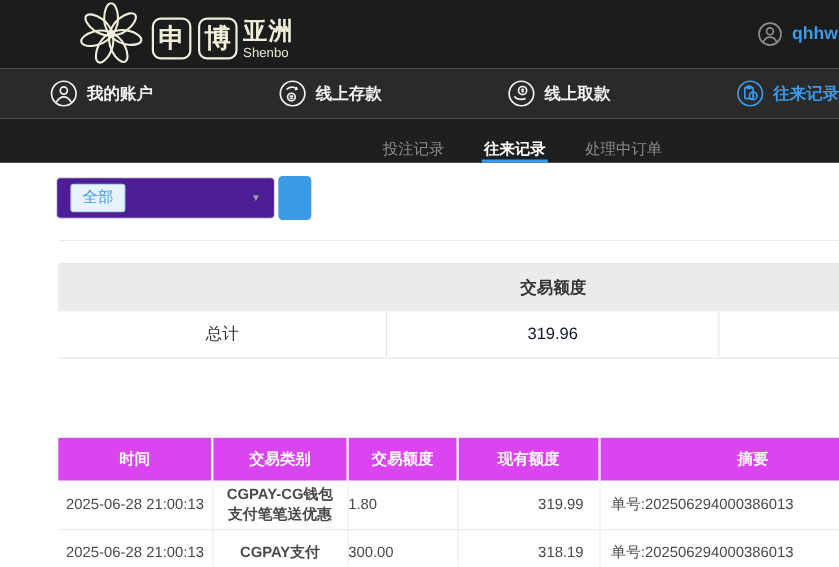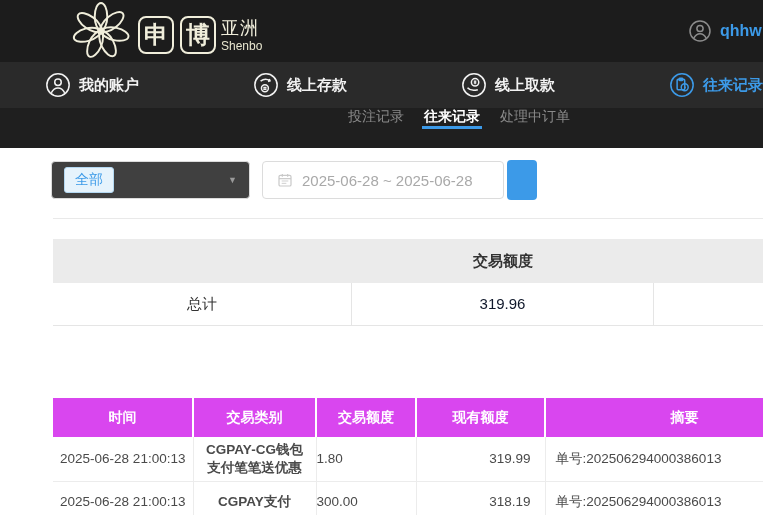--- a/index.html
+++ b/index.html
@@ -9,46 +9,46 @@
 
   
   .logo-bar { position:relative; height:62px; background:#1c1c1c; }
   .brand { position:absolute; left:70px; top:2px; display:flex; align-items:center; color:#f0eedb; }
   .flower { width:62px; height:58px; }
   .brand-boxes { display:flex; align-items:center; gap:6px; margin-left:6px; margin-top:8px; }
   .cn-box { width:36px; height:38px; border:2px solid #f0eedb; border-radius:8px;
             display:flex; align-items:center; justify-content:center;
             font-size:24px; font-weight:bold; color:#f0eedb; }
   .brand-right { margin-left:5px; margin-top:8px; line-height:1; }
-  .brand-region { font-size:18px; font-weight:normal; letter-spacing:1px; }
+  .brand-region { font-size:22px; font-weight:bold; letter-spacing:1px; }
   .brand-en { font-size:12px; margin-top:3px; color:#e8e6cf; }
   .topbar-user { position:absolute; left:688px; top:19px; display:flex; align-items:center; gap:8px; cursor:pointer; }
   .topbar-user .uicon { width:24px; height:24px; }
   .topbar-user .uname { color:#3c9ae8; font-size:16px; font-weight:bold; white-space:nowrap; }
 
   
   .nav-bar { height:46px; background:#2a2a2a; display:flex; align-items:center;
              justify-content:space-between; padding:0 0 0 45px; }
   .nav-item { display:flex; align-items:center; gap:8px; color:#f2f2f2; font-size:15px;
               font-weight:bold; cursor:pointer; white-space:nowrap; }
   .nav-item svg { width:26px; height:26px; }
   .nav-item.active { color:#3c9ae8; }
 
   
-  .tab-bar { height:40px; background:#1f1f1f; display:flex; align-items:flex-start;
-             gap:16px; padding-left:346px; }
+  .tab-bar { height:40px; background:#1f1f1f; display:flex; align-items:flex-end;
+             gap:32px; padding-left:346px; }
   .tab { display:flex; align-items:center; font-size:14px; color:#8a8a8a; cursor:pointer;
          border-bottom:3px solid transparent; padding:0 2px; }
   .tab.active { color:#fff; font-weight:bold; border-bottom-color:#3c9ae8; }
 
   
   .filter-row { display:flex; align-items:center; margin:12px 0 0 51px; height:40px; }
   .select-box { width:199px; height:38px; border:1px solid #dcdcdc; border-radius:4px;
                 display:flex; align-items:center; justify-content:space-between;
-                padding:13px 12px; cursor:pointer; background:#404040; }
+                padding:13px 12px; cursor:pointer; background:#4c1d95; }
   .tag { background:#e6f3fc; border:1px solid #b3d8f2; color:#3c9ae8; font-size:14px;
          border-radius:3px; padding:3px 10px; }
   .caret { color:#9a9a9a; font-size:9px; }
   .date-box { width:242px; height:38px; border:1px solid #dcdcdc; border-radius:4px;
               display:flex; align-items:center; gap:9px; padding:0 14px; margin-left:12px;
               cursor:pointer; background:#fff; }
   .date-box svg { width:16px; height:16px; }
   .date-text { color:#a9a9a9; font-size:15px; white-space:nowrap; }
   .btn-group { display:flex; margin-left:7px; }
   .qbtn { width:80px; height:40px; background:#fff; border:1px solid #dcdcdc; color:#c3c3c3;
@@ -189,31 +189,20 @@
     </div>
     <div class="tab">
       <span>处理中订单</span>
     </div>
   </div>
 
   <div class="filter-row">
     <div class="select-box">
       <span class="tag">全部</span>
       <span class="caret">▼</span>
-    </div>
-    <div class="date-box">
-      <svg viewBox="0 0 24 24" fill="none" stroke="#c9c9c9" stroke-width="1.8">
-        <rect x="3" y="5" width="18" height="16" rx="2"></rect>
-        <line x1="3" y1="10" x2="21" y2="10"></line>
-        <line x1="8" y1="3" x2="8" y2="7"></line>
-          <line x1="16" y1="3" x2="16" y2="7"></line>
-        <line x1="7" y1="13.5" x2="17" y2="13.5" stroke-width="1.3"></line>
-        <line x1="7" y1="17" x2="14" y2="17" stroke-width="1.3"></line>
-      </svg>
-      <span class="date-text">2025-06-28 ~ 2025-06-28</span>
     </div>
     <button class="search-btn"></button>
   </div>
 
   <div class="divider"></div>
 
   <div class="summary">
     <div class="summary-head">
       <div class="sh-c1"></div>
       <div class="sh-c2">交易额度</div>

